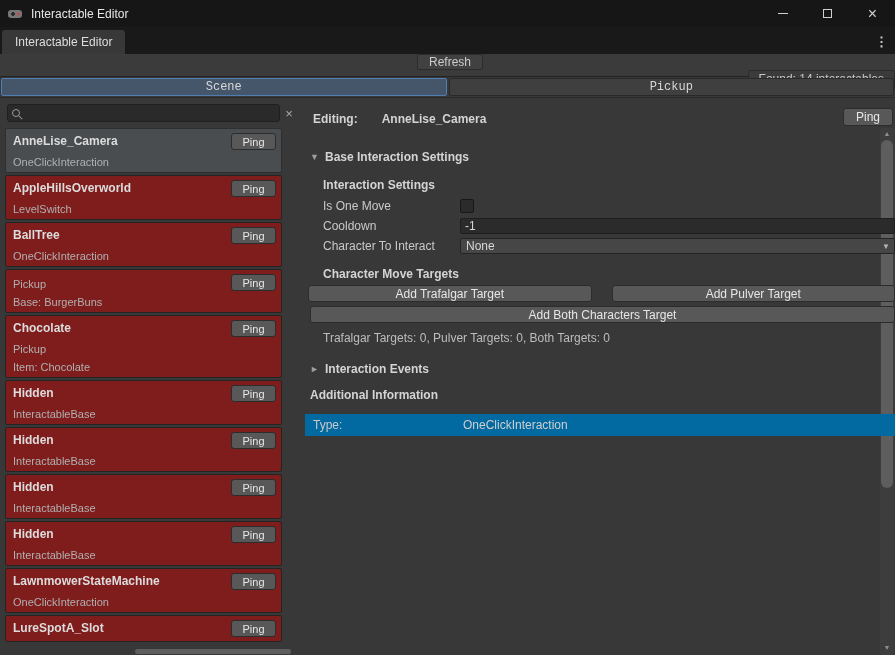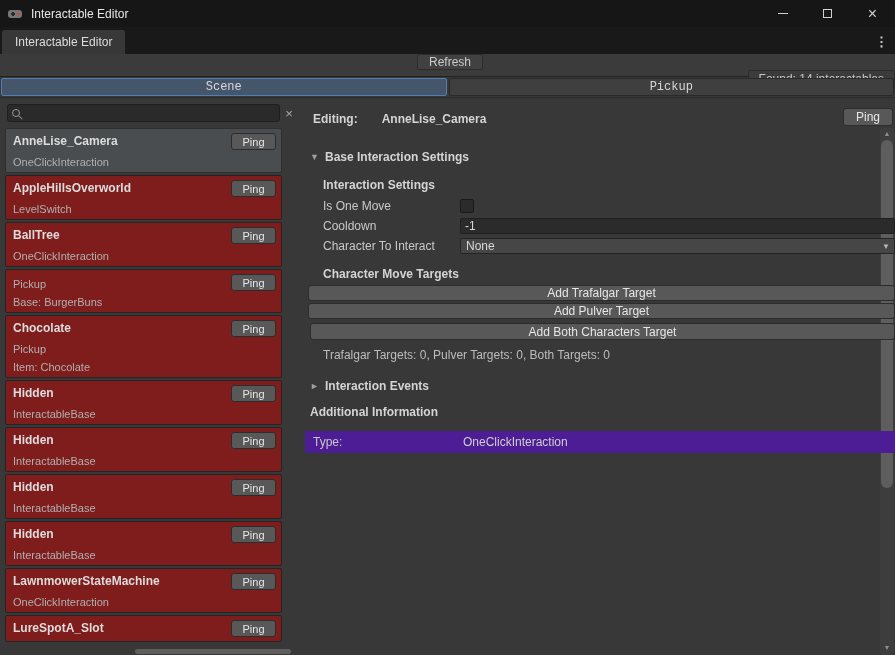--- a/index.html
+++ b/index.html
@@ -95,26 +95,26 @@
 
   .prop-row { display:flex; align-items:center; margin:0 0 2px 18px; height:18px; }
   .prop-label { width:137px; color:#c9c9c9; flex-shrink:0; }
   .checkbox { width:14px; height:14px; background:#2b2b2b; border:1px solid #191919; border-radius:2px; }
   .text-field { flex:1; height:16px; background:#2b2b2b; border:1px solid #1f1f1f; border-radius:2px;
                 color:#d8d8d8; line-height:14px; padding:0 4px; }
   .dropdown { flex:1; height:16px; background:#464646; border:1px solid #242424; border-radius:2px;
               color:#d8d8d8; line-height:14px; padding:0 16px 0 5px; position:relative; }
   .dd-arrow { position:absolute; right:4px; top:3px; font-size:8px; color:#b8b8b8; line-height:10px; }
 
-  .btn-row { display:flex; gap:2px; margin:0 0 4px 3px;flex-direction:column; }
+  .btn-row { display:flex; gap:20px; margin:0 0 4px 3px; }
   .btn-row .btn { flex:1; height:17px; }
   .btn-full { display:block; width:calc(100% - 5px); margin-left:5px; height:17px; margin-bottom:0; }
   .summary { margin:8px 0 0 18px; color:#bdbdbd; }
 
-  .type-row { margin-top:12px; height:22px; background:#4c1d95; display:flex; align-items:center; padding-left:8px; }
+  .type-row { margin-top:12px; height:22px; background:#0369a1; display:flex; align-items:center; padding-left:8px; }
   .type-label { width:150px; color:#c9c9c9; flex-shrink:0; }
   .type-value { color:#cfcfcf; }
 </style>
 </head>
 <body>
 
 <div class="titlebar">
   <span class="app-icon">
     <svg width="16" height="16" viewBox="0 0 16 16">
       <rect x="1" y="4" width="14" height="8" rx="3" fill="#777777"></rect>

